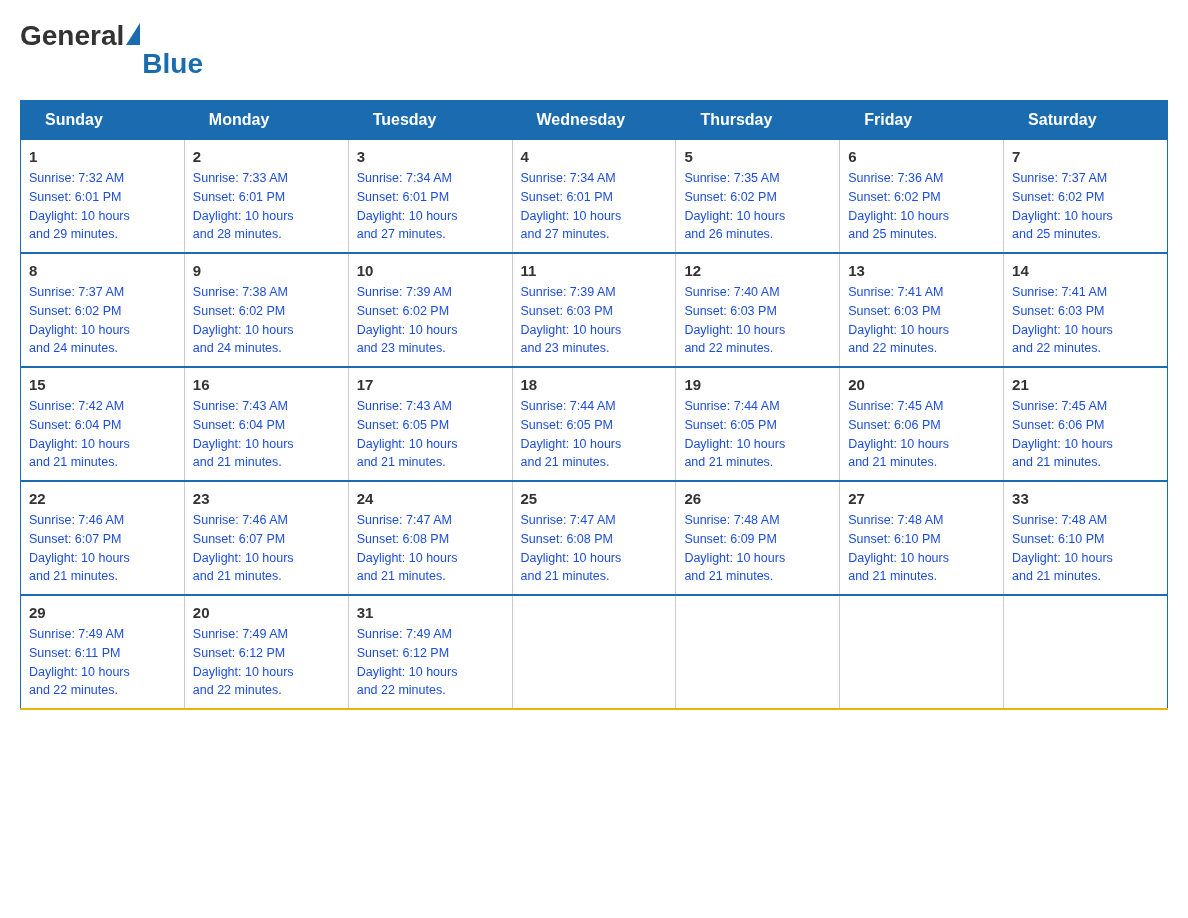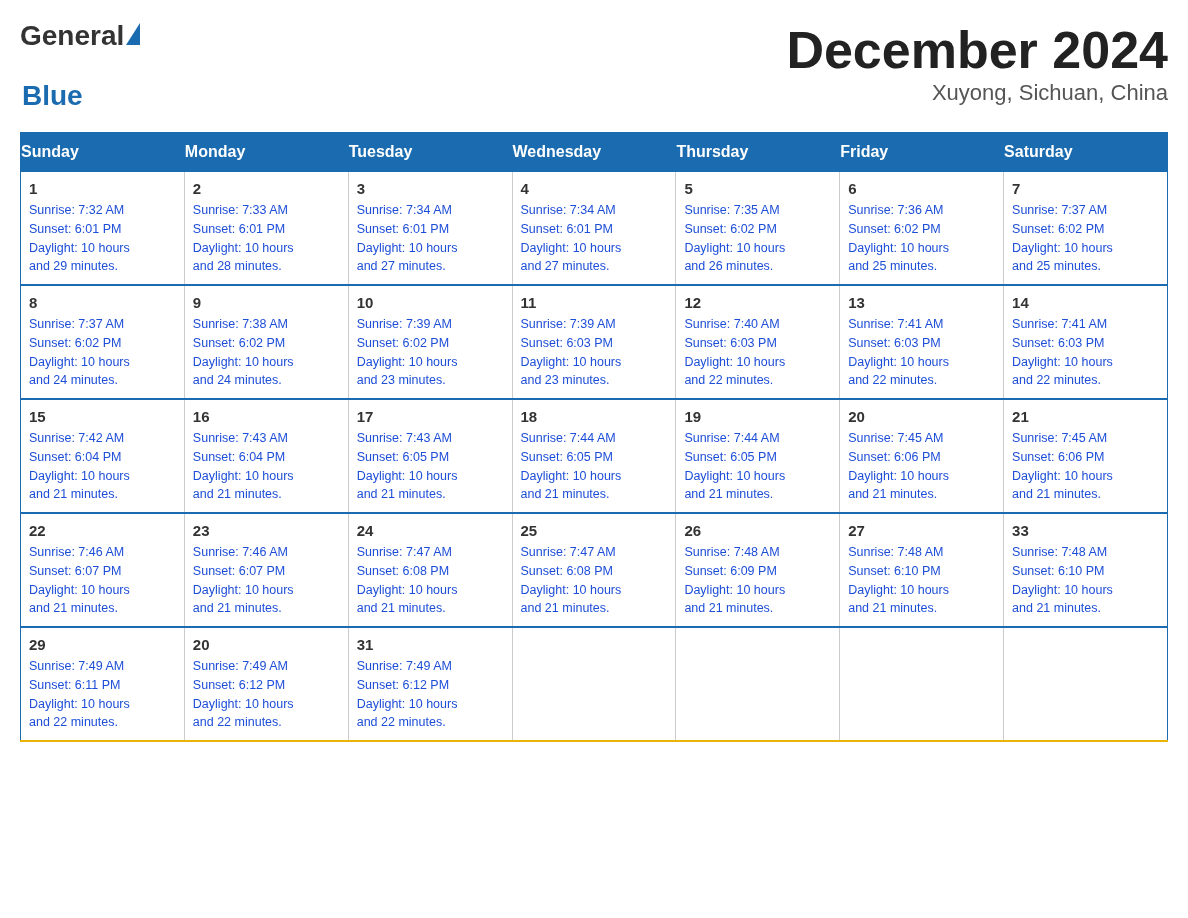--- a/index.html
+++ b/index.html
@@ -11,21 +11,21 @@
       padding: 20px;
     }
     .header {
       display: flex;
       justify-content: space-between;
       align-items: flex-start;
       margin-bottom: 20px;
     }
     .logo {
       display: flex;
-      flex-direction: column;
+      flex-direction: row;
       align-items: flex-start;
     }
     .logo-text {
       display: flex;
       align-items: center;
       font-size: 28px;
       font-weight: bold;
       color: #333;
     }
     .logo-general { color: #333; }
@@ -61,21 +61,21 @@
     table {
       width: 100%;
       border-collapse: collapse;
       table-layout: fixed;
     }
     thead tr {
       background-color: #1a6baf;
       color: white;
     }
     thead th {
-      padding: 10px 0;
+      padding: 10px 24px;
       font-size: 16px;
       font-weight: bold;
       text-align: left;
       border: 1px solid #1a6baf;
     }
     tbody tr {
       border-bottom: 2px solid #1a6baf;
     }
     tbody td {
       vertical-align: top;
@@ -113,24 +113,20 @@
 </head>
 <body>
 
 <div class="header">
   <div class="logo">
     <div class="logo-text">
       <span class="logo-general">General</span>
       <span class="logo-triangle"></span>
     </div>
     <span class="logo-blue">Blue</span>
-  </div>
-  <div class="title-block">
-    <div class="month-title">December 2024</div>
-    <div class="location">Xuyong, Sichuan, China</div>
   </div>
 </div>
 
 <table>
   <thead>
     <tr>
     <th>Sunday</th>
         <th>Monday</th>
         <th>Tuesday</th>
         <th>Wednesday</th>

